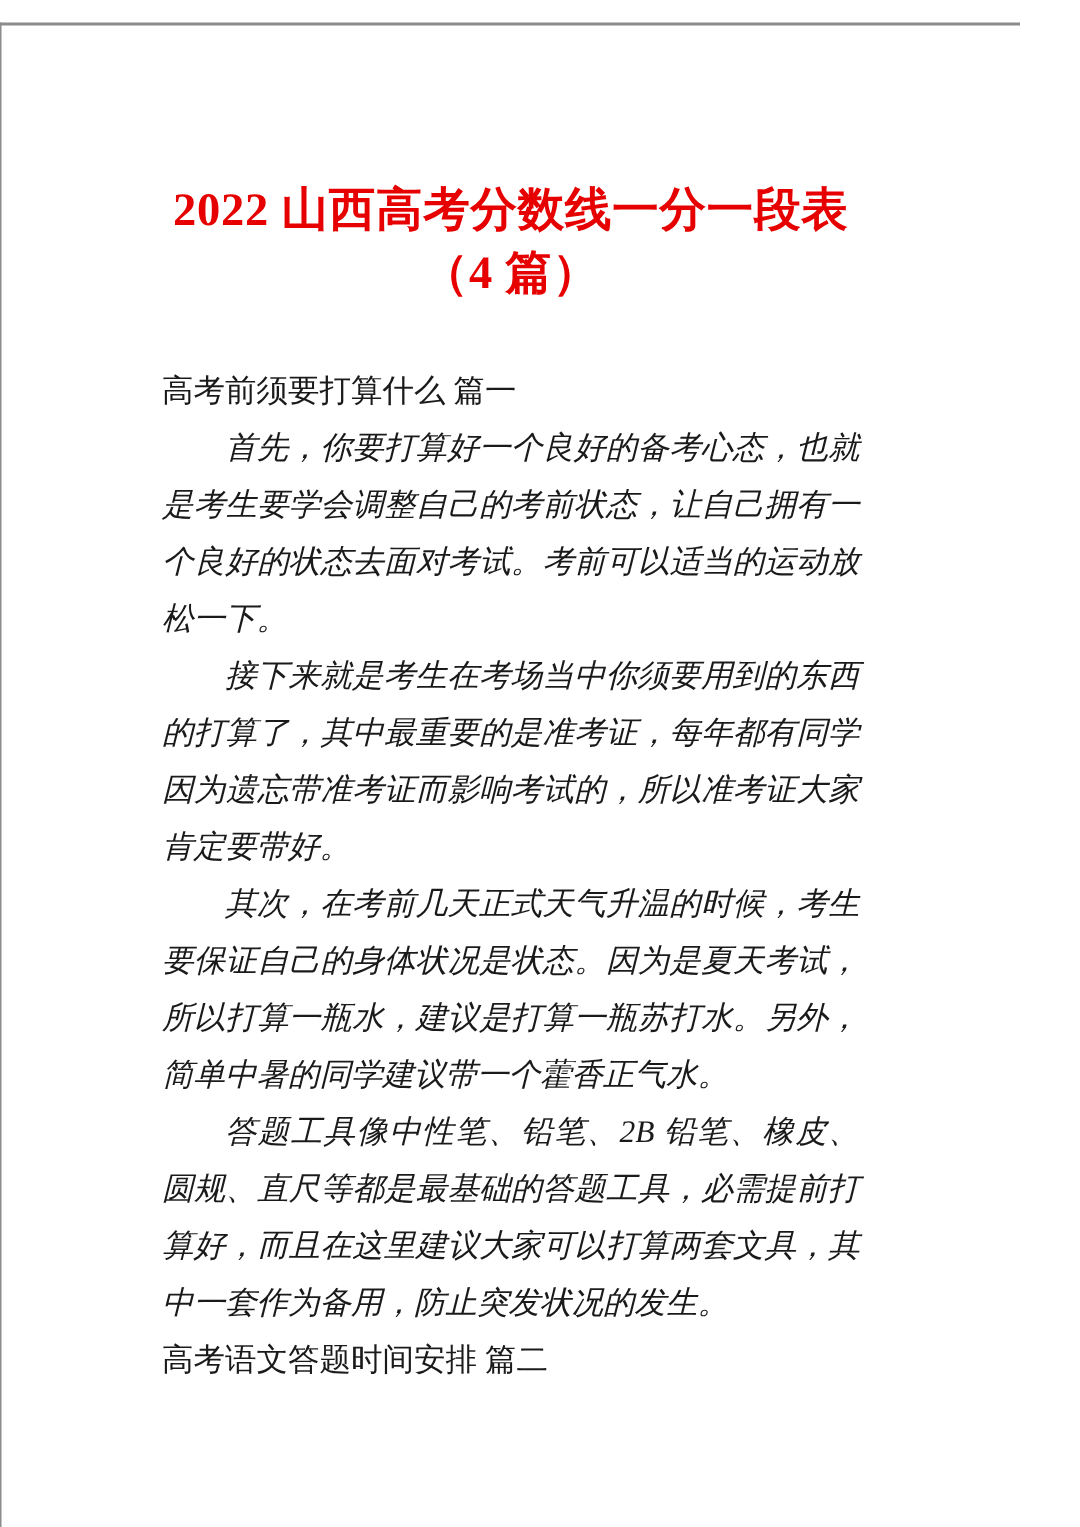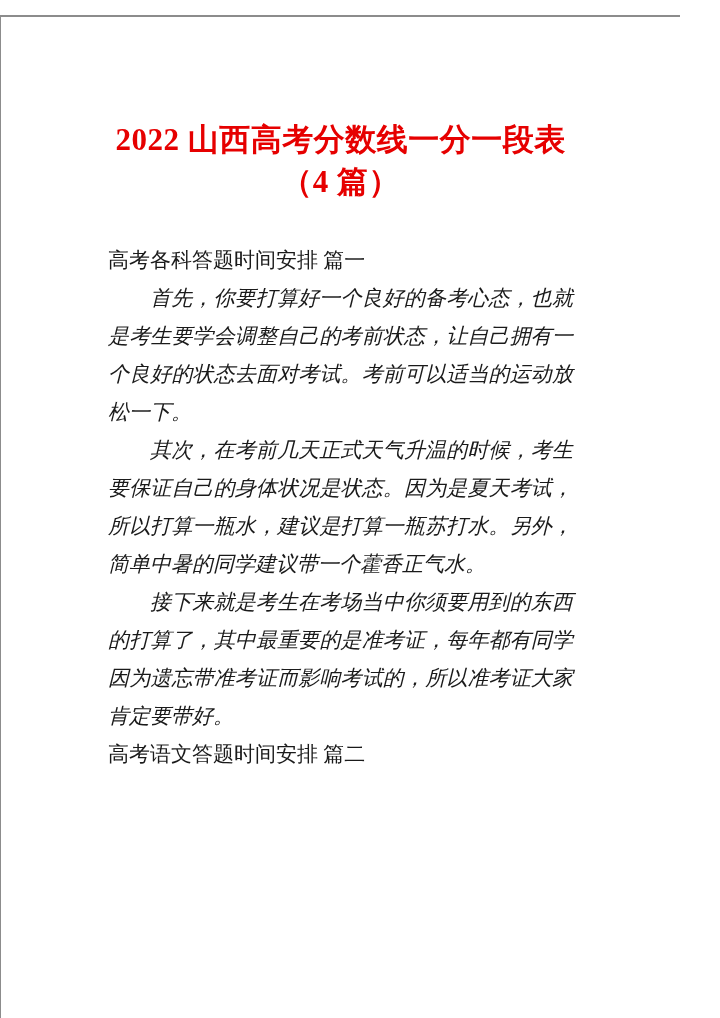--- a/index.html
+++ b/index.html
@@ -49,20 +49,21 @@
     font-style: italic;
   }
 </style>
 </head>
 <body>
 
 <div class="page">
   <div class="content">
     <h1 class="doc-title">2022 山西高考分数线一分一段表（4 篇）</h1>
     <div class="doc-body">
-        <p class="para heading">高考各科答题时间安排 篇一</p>
+        <p class="para heading">高考前须要打算什么 篇一</p>
         <p class="para body-indent">首先，你要打算好一个良好的备考心态，也就是考生要学会调整自己的考前状态，让自己拥有一个良好的状态去面对考试。考前可以适当的运动放松一下。</p>
+        <p class="para body-indent">接下来就是考生在考场当中你须要用到的东西的打算了，其中最重要的是准考证，每年都有同学因为遗忘带准考证而影响考试的，所以准考证大家肯定要带好。</p>
         <p class="para body-indent">其次，在考前几天正式天气升温的时候，考生要保证自己的身体状况是状态。因为是夏天考试，所以打算一瓶水，建议是打算一瓶苏打水。另外，简单中暑的同学建议带一个藿香正气水。</p>
-        <p class="para body-indent">接下来就是考生在考场当中你须要用到的东西的打算了，其中最重要的是准考证，每年都有同学因为遗忘带准考证而影响考试的，所以准考证大家肯定要带好。</p>
+        <p class="para body-indent">答题工具像中性笔、铅笔、2B 铅笔、橡皮、圆规、直尺等都是最基础的答题工具，必需提前打算好，而且在这里建议大家可以打算两套文具，其中一套作为备用，防止突发状况的发生。</p>
         <p class="para heading">高考语文答题时间安排 篇二</p>
       </div>
   </div>
 </div>
 
 </body></html>

